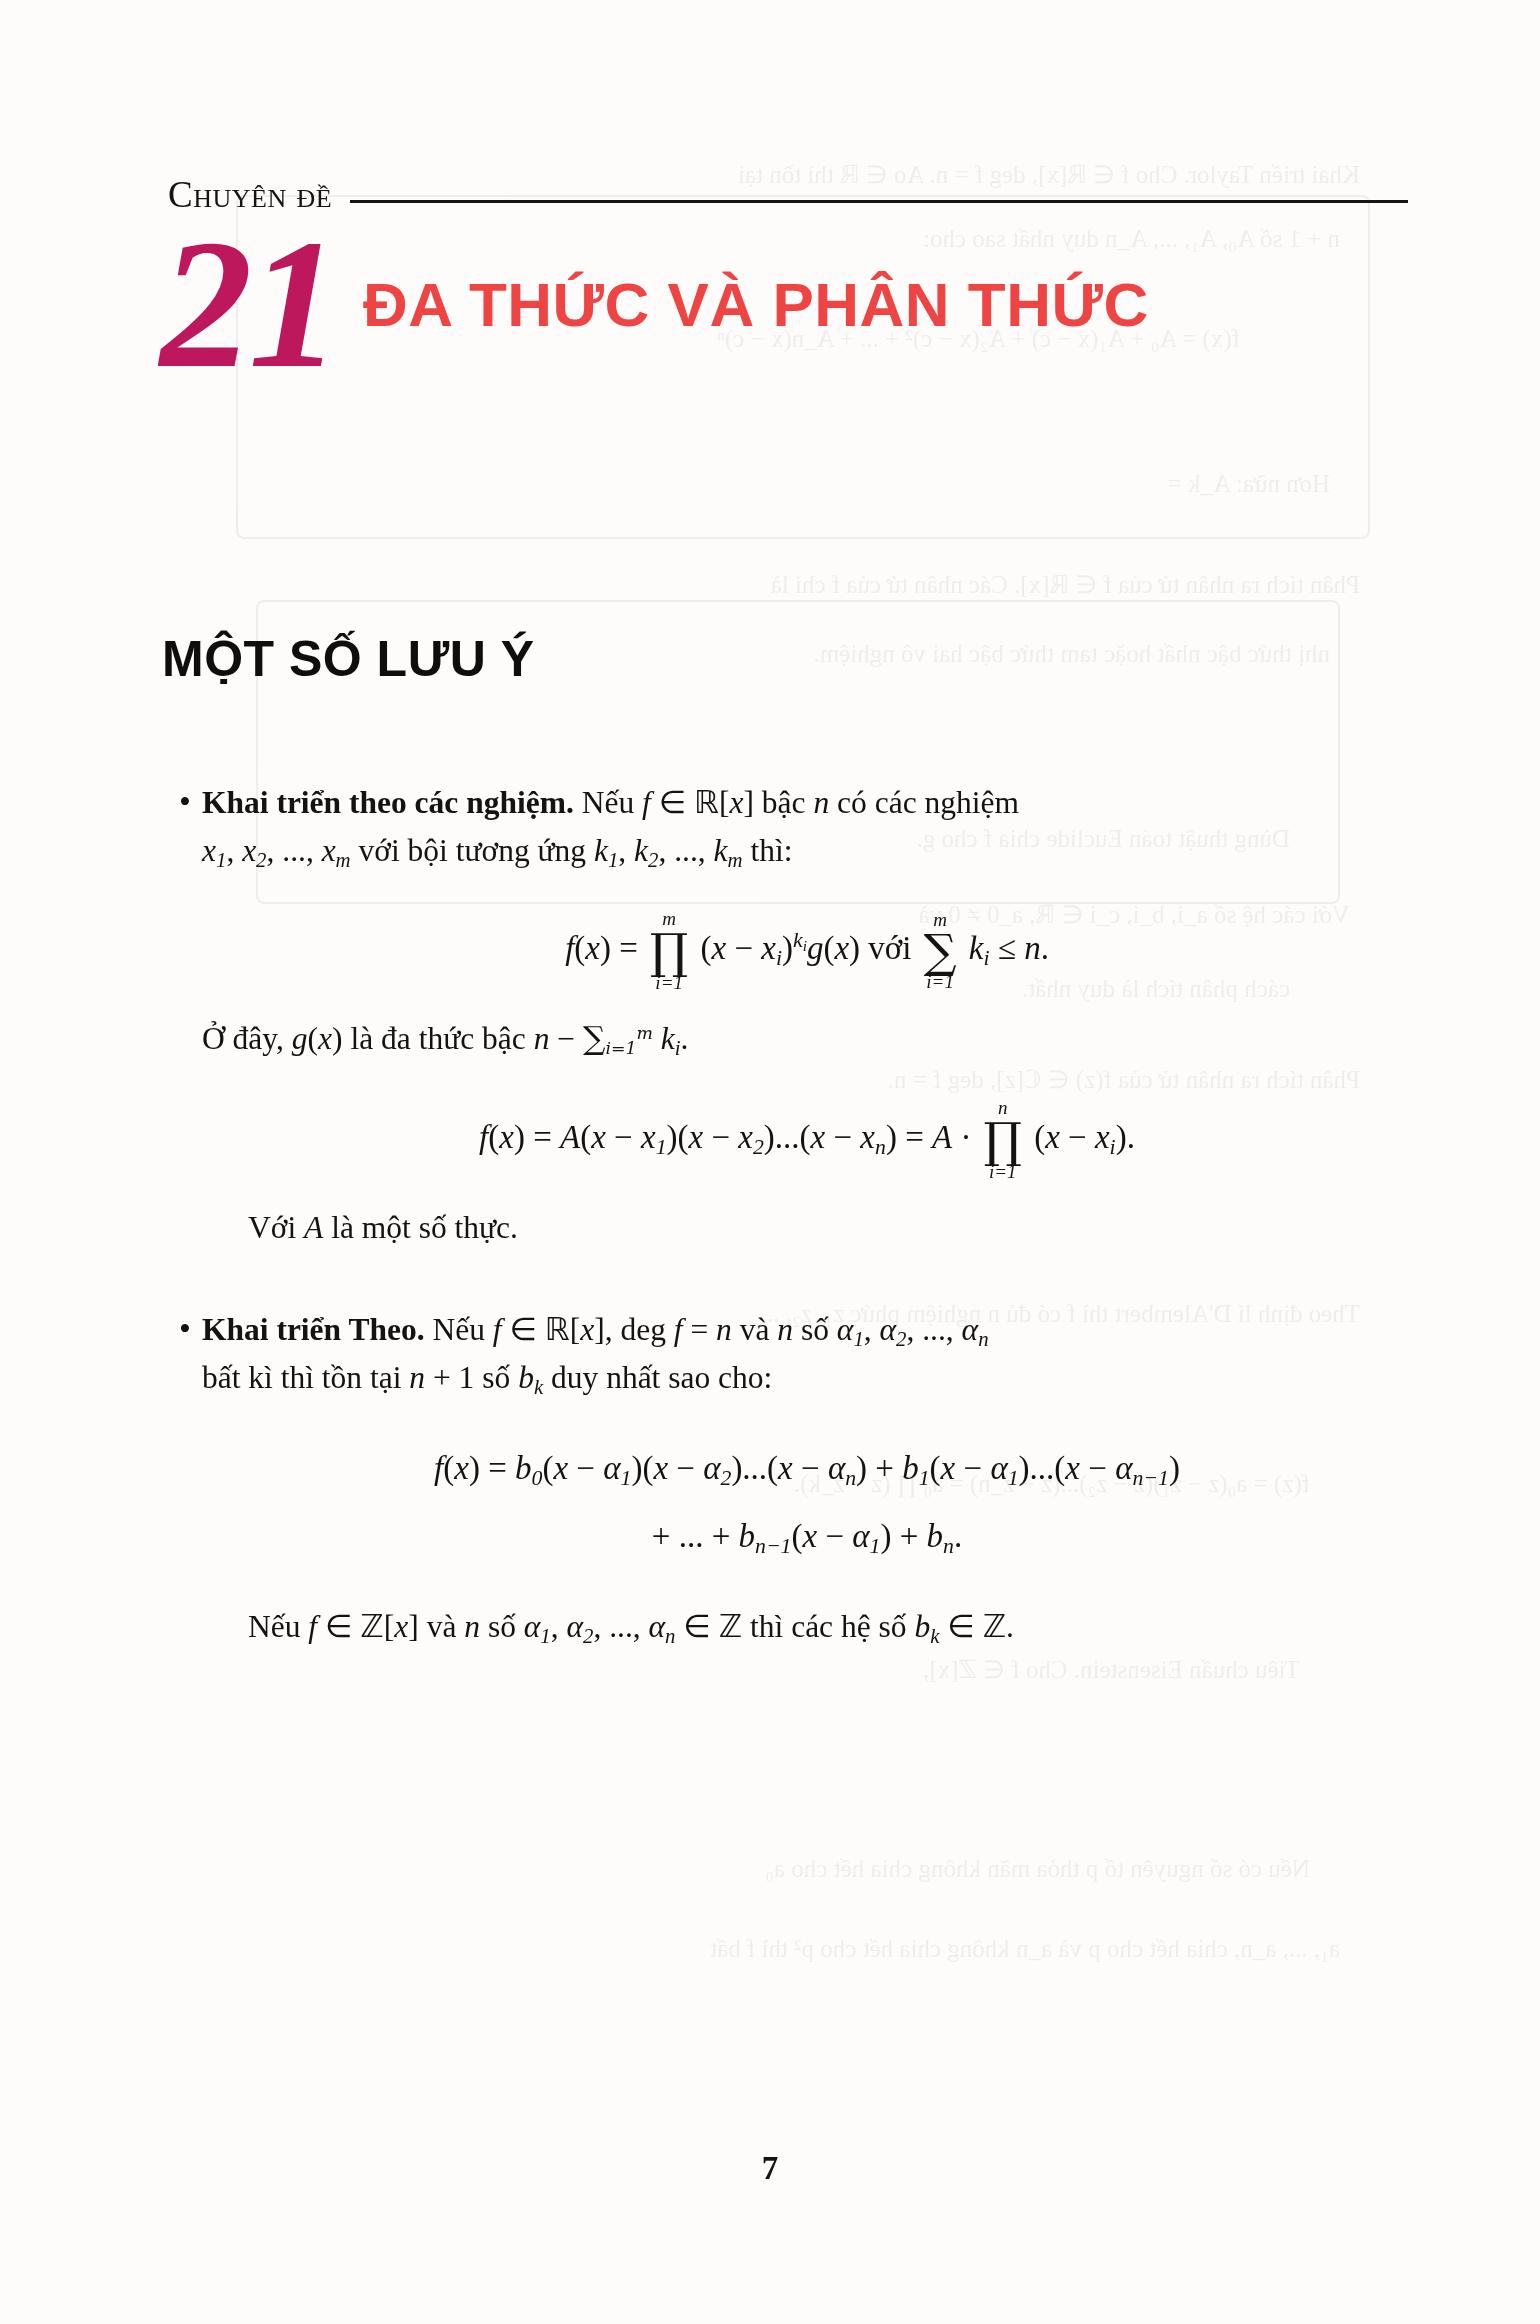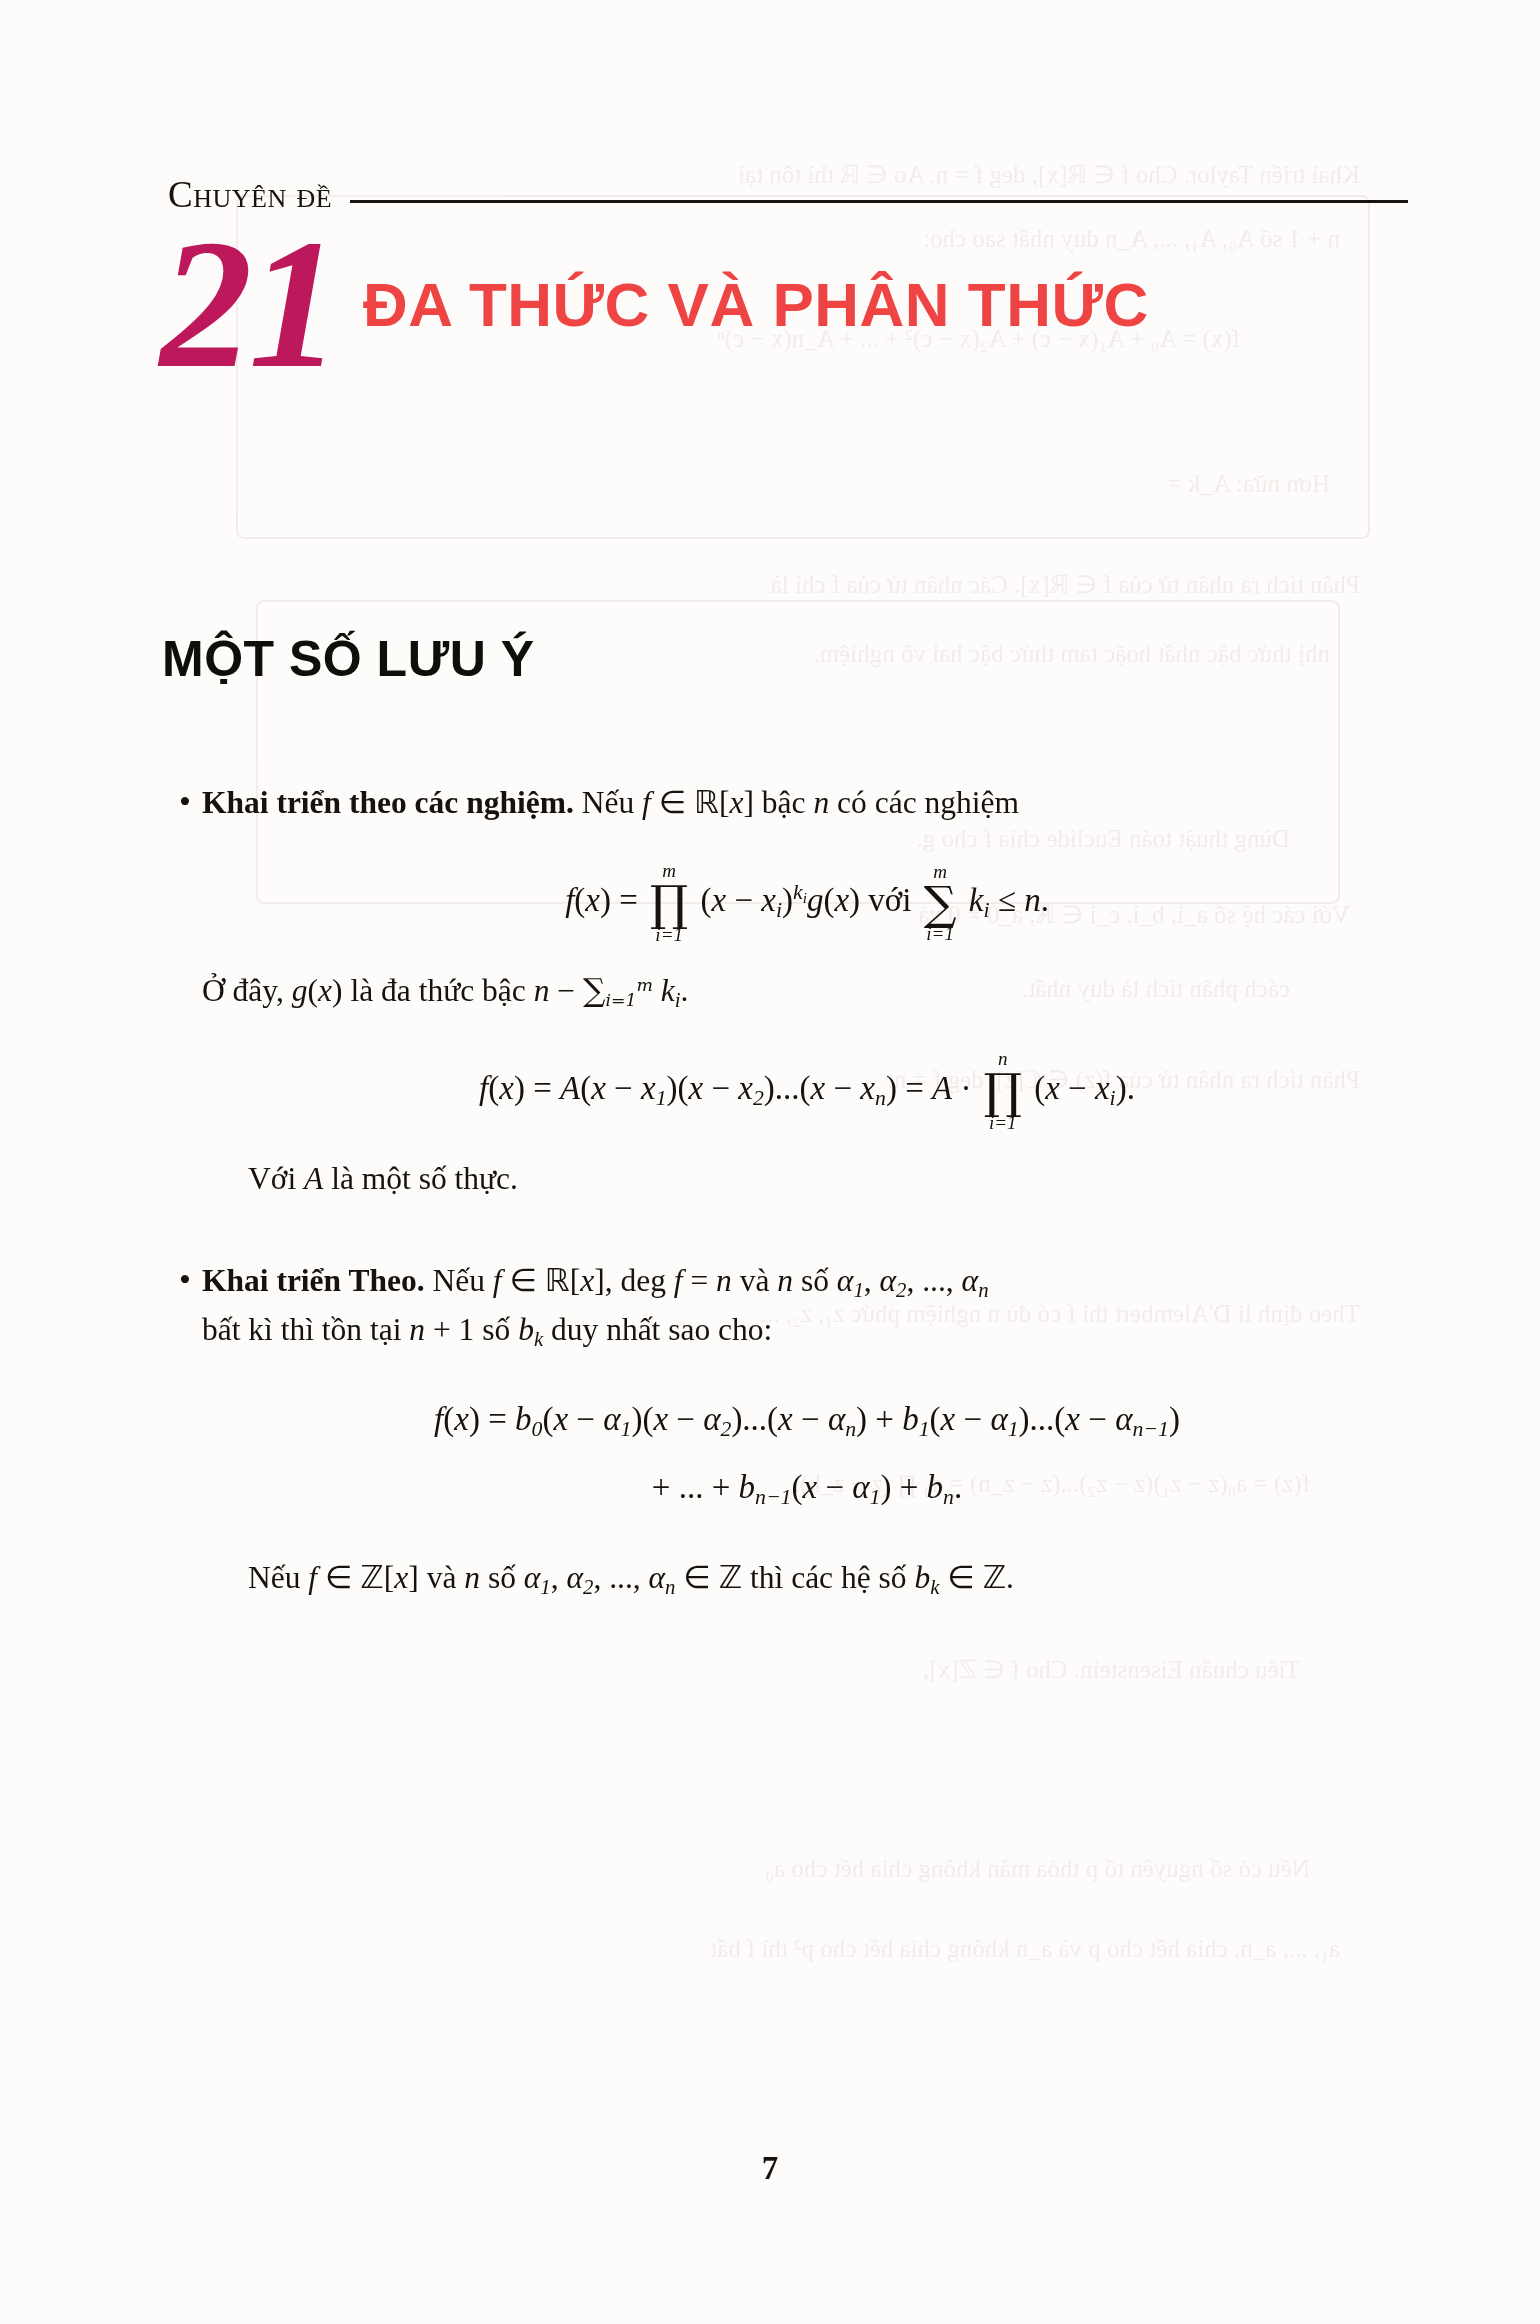--- a/index.html
+++ b/index.html
@@ -236,20 +236,23 @@
 
     <div class="body">
 
       <div class="bullet-item">
         <div class="bullet-dot">•</div>
         <div class="bullet-body">
           <div>
             <span class="lead">Khai triển theo các nghiệm.</span>
             Nếu <span class="mathvar">f</span> ∈ <span class="blackboard">ℝ</span>[<span class="mathvar">x</span>] bậc <span class="mathvar">n</span> có các nghiệm
           </div>
+          <div>
+            <span class="mathvar">x</span><sub>1</sub>, <span class="mathvar">x</span><sub>2</sub>, ..., <span class="mathvar">x</span><sub>m</sub> với bội tương ứng <span class="mathvar">k</span><sub>1</sub>, <span class="mathvar">k</span><sub>2</sub>, ..., <span class="mathvar">k</span><sub>m</sub> thì:
+          </div>
 
           <div class="display">
             <span class="mathvar">f</span>(<span class="mathvar">x</span>) =
             <span class="bigop">
                 <span class="lim">m</span>
                 <span class="glyph">∏</span>
                 <span class="lim">i=1</span>
               </span>
             (<span class="mathvar">x</span> − <span class="mathvar">x</span><sub>i</sub>)<sup><span class="mathvar">k</span><sub style="font-size:0.7em">i</sub></sup><span class="mathvar">g</span>(<span class="mathvar">x</span>) với
             <span class="bigop sum">

